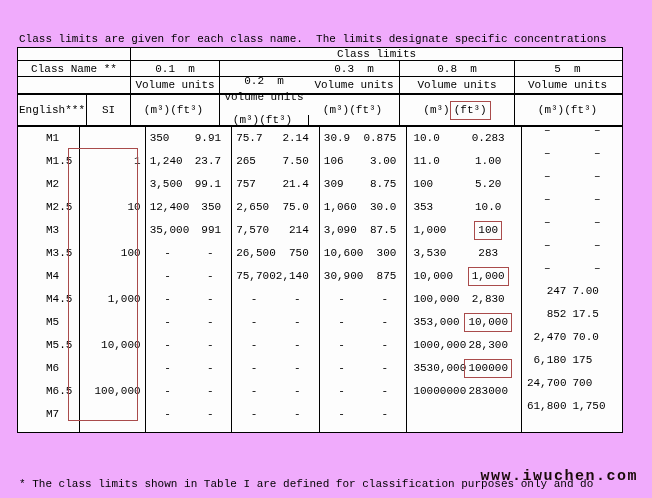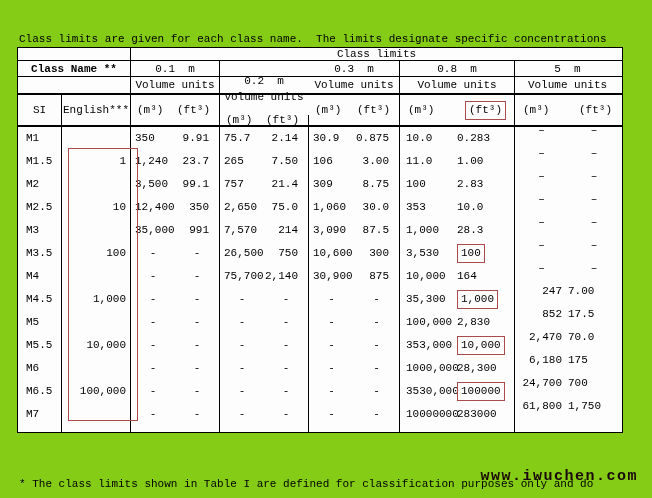--- a/index.html
+++ b/index.html
@@ -1,55 +1,55 @@
 <!DOCTYPE html>
 <html style="--hl: #a94b4b; --site: #1a0a0a;"><head>
 <meta charset="utf-8">
 <style>
   html,body{margin:0;padding:0;background:#ffffff;}
   .page{
-    position:relative;width:652px;height:498px;background:#84cc16;
+    position:relative;width:652px;height:498px;background:#f0abfc;
     font-family:"Liberation Mono","DejaVu Sans Mono",monospace;color:#000;
     overflow:hidden;
   }
   .intro{position:absolute;left:19px;top:6px;font-size:11px;line-height:13.5px;white-space:pre;}
   .footnote{position:absolute;left:19px;top:449px;font-size:11px;line-height:14px;white-space:pre;}
   .site{position:absolute;right:14px;top:468px;font-size:15px;font-weight:bold;
         letter-spacing:1.5px;color:var(--site,#1a0a0a);}
   
   .tbl{position:absolute;left:17px;top:47px;width:604px;border:1px solid #000;background:#fdfdfd;}
   .hrow{display:flex;}
   .hcell{box-sizing:border-box;display:flex;align-items:center;justify-content:center;
          font-size:11px;white-space:pre;}
   .br{border-right:1px solid #000;}
   .r1{height:12px;border-bottom:1px solid #000;}
   .r2{height:15px;border-bottom:1px solid #000;}
   .r3{height:16px;border-bottom:2px solid #000;}
   .r4{height:30px;border-bottom:2px solid #000;}
   .flex1{flex:1;}
-  .w-cn{width:113px;font-weight:bold;}
+  .w-cn{width:113px;}
   .w-s01{width:89px;}.w-s02{width:89px;margin-top:20px;}.w-s03{width:91px;}.w-s05{width:115px;}.w-s5{width:105px;}
   .w-si{width:44px;}.w-eng{width:69px;}
   .w-m01{width:44px;}.w-f01{width:45px;}
   .w-m02{width:44px;}.w-f02{width:45px;}
   .w-m03{width:45px;}.w-f03{width:46px;}
   .w-m05{width:57px;}.w-f05{width:58px;}
   .w-m5{width:53px;}.w-f5{width:52px;}
-  .units-pair{justify-content:space-between;padding:0 9px 0 6px;}
+  .units-pair{justify-content:center;padding:0 9px 0 6px;}
   .units-pair.wide{padding:0 8px 0 8px;}
   
-  .band{display:flex;}
+  .band{display:flex;margin-left:20px;}
   .dcol{box-sizing:border-box;padding-bottom:6px;}
   .cell{height:23px;line-height:23px;font-size:11px;white-space:pre;box-sizing:border-box;}
   .col-si  .cell{text-align:left;padding-left:8px;}
   .col-eng .cell{text-align:right;padding-right:4px;}
   .col-mL  .cell{text-align:left;padding-left:4px;}
   .col-fR  .cell{text-align:right;padding-right:10px;}
   .col-m05 .cell{text-align:left;padding-left:6px;}
-  .col-fR05 .cell{text-align:left;padding-right:9px;}
+  .col-fR05 .cell{text-align:center;padding-right:9px;}
   .col-m5  .cell{text-align:right;padding-right:6px;}
   .col-f5  .cell{text-align:left;padding-right:8px;}
   .cell.dash{text-align:center;padding:0;}
   .raised .stack{transform:translateY(-8px);}
   .rbox{display:inline-block;border:1px solid var(--hl,#a94b4b);padding:0 3px;line-height:17px;}
   
   .eng-box{position:absolute;left:68px;top:148px;width:68px;height:271px;
            border:1px solid var(--hl,#a94b4b);pointer-events:none;}
 </style>
 </head>
@@ -82,22 +82,22 @@
     <div class="hrow r3">
       <div class="hcell w-cn br"></div>
       <div class="hcell w-s01 br">Volume units</div>
       <div class="hcell w-s02 br">Volume units</div>
       <div class="hcell w-s03 br">Volume units</div>
       <div class="hcell w-s05 br">Volume units</div>
       <div class="hcell w-s5">Volume units</div>
     </div>
 
     <div class="hrow r4">
+      <div class="hcell w-eng br">English***</div>
       <div class="hcell w-si br">SI</div>
-      <div class="hcell w-eng br">English***</div>
       <div class="hcell w-s01 br units-pair">
         <span>(m³)</span>
         <span>(ft³)</span>
       </div>
       <div class="hcell w-s02 br units-pair">
         <span>(m³)</span>
         <span>(ft³)</span>
       </div>
       <div class="hcell w-s03 br units-pair">
         <span>(m³)</span>
@@ -252,37 +252,35 @@
         </div>
       <div class="dcol w-m05 col-m05">
           <div class="stack">
             <div class="cell">10.0</div>
             <div class="cell">11.0</div>
             <div class="cell">100</div>
             <div class="cell">353</div>
             <div class="cell">1,000</div>
             <div class="cell">3,530</div>
             <div class="cell">10,000</div>
-            <div class="cell">35,300</div>
             <div class="cell">100,000</div>
             <div class="cell">353,000</div>
             <div class="cell">1000,000</div>
             <div class="cell">3530,000</div>
             <div class="cell">10000000</div>
           </div>
         </div>
       <div class="dcol w-f05 br col-fR05">
           <div class="stack">
             <div class="cell">0.283</div>
             <div class="cell">1.00</div>
-            <div class="cell">2.83</div>
+            <div class="cell">5.20</div>
             <div class="cell">10.0</div>
-            <div class="cell">28.3</div>
             <div class="cell"><span class="rbox">100</span></div>
-            <div class="cell">164</div>
+            <div class="cell">283</div>
             <div class="cell"><span class="rbox">1,000</span></div>
             <div class="cell">2,830</div>
             <div class="cell"><span class="rbox">10,000</span></div>
             <div class="cell">28,300</div>
             <div class="cell"><span class="rbox">100000</span></div>
             <div class="cell">283000</div>
           </div>
         </div>
       <div class="dcol w-m5 col-m5 raised">
           <div class="stack">

